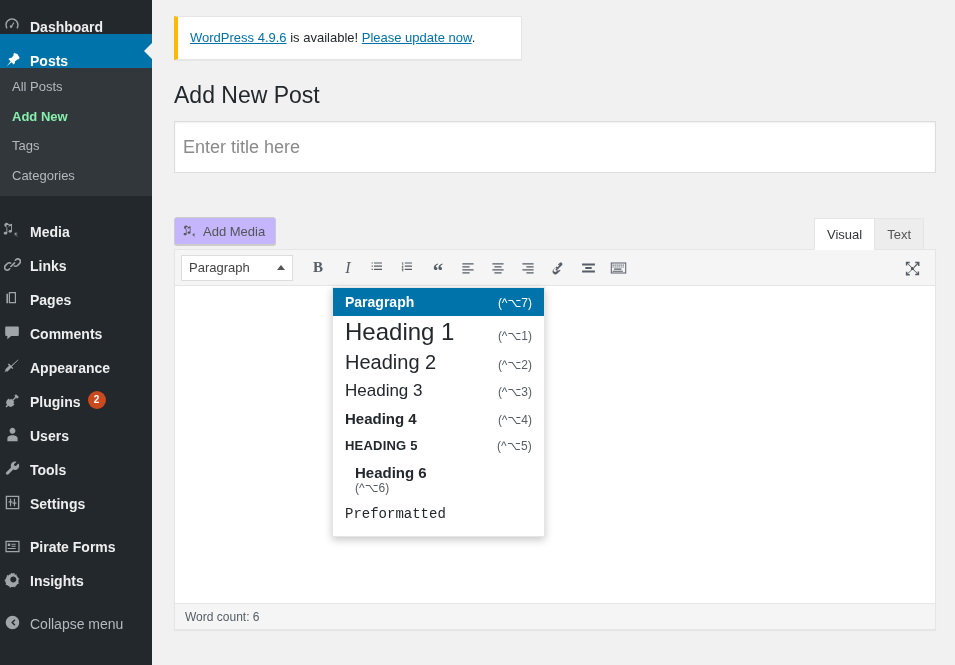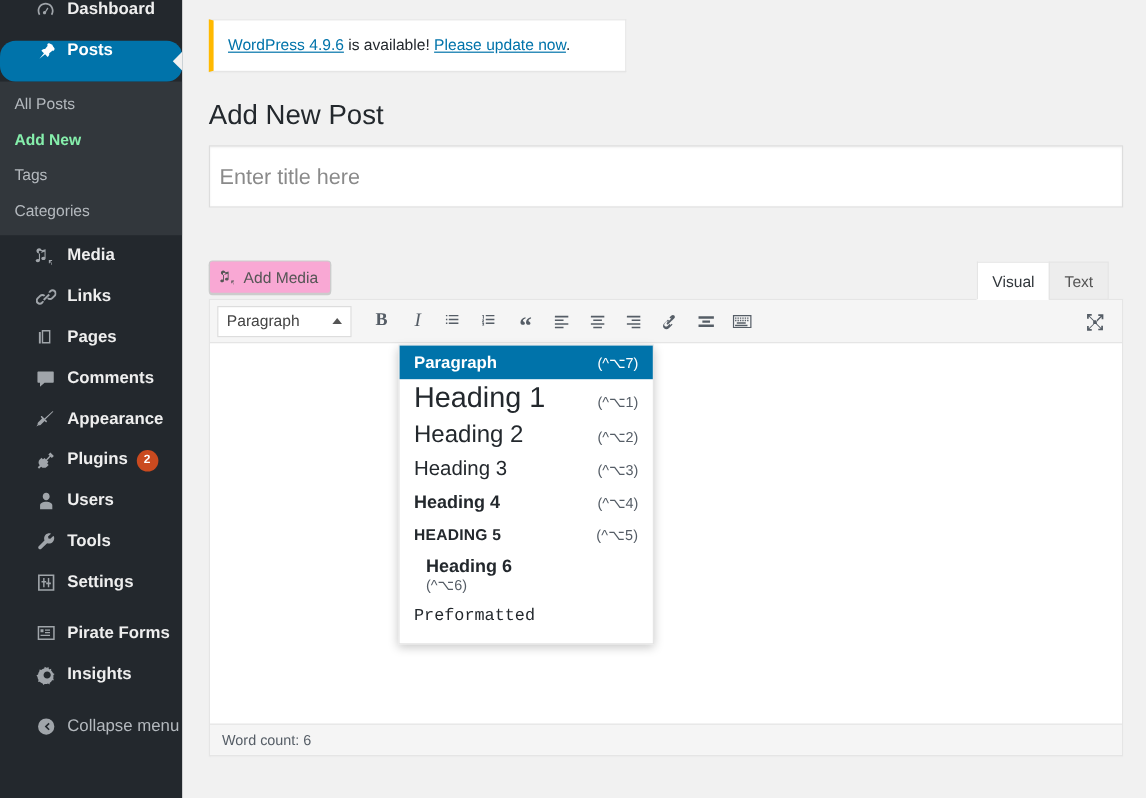--- a/index.html
+++ b/index.html
@@ -16,29 +16,28 @@
     width: 152px;
     flex: 0 0 152px;
     background: #23282d;
     height: 665px;
     position: relative;
     overflow: hidden;
   }
   .menu-item {
     position: relative;
     display: flex;
-    align-items: flex-start;
+    align-items: flex-end;
     height: 34px;
-    padding-left: 26px;
+    padding-left: 0;
     color: #eee;
     font-size: 14px;
     font-weight: bold;
     cursor: pointer;
     line-height: 1;
-    border-radius: 13px;
   }
   .menu-item .mi-ico {
     width: 24px;
     flex: 0 0 24px;
     display: flex;
     align-items: center;
     justify-content: center;
     color: #a0a5aa;
     margin-right: 6px;
   }
@@ -145,21 +144,21 @@
     margin-top: 44px;
     height: 32px;
     width: 762px;
   }
   #add-media-btn {
     display: inline-flex;
     align-items: center;
     gap: 5px;
     height: 28px;
     padding: 0 10px 0 8px;
-    background: #f9a8d4;
+    background: #c4b5fd;
     border: 1px solid #ccc;
     border-radius: 3px;
     box-shadow: 0 1px 0 #ccc;
     font-size: 13px;
     color: #555;
     cursor: pointer;
     font-family: "Liberation Sans", sans-serif;
     line-height: 1;
   }
   #add-media-btn svg { fill: #555; display: block; }

